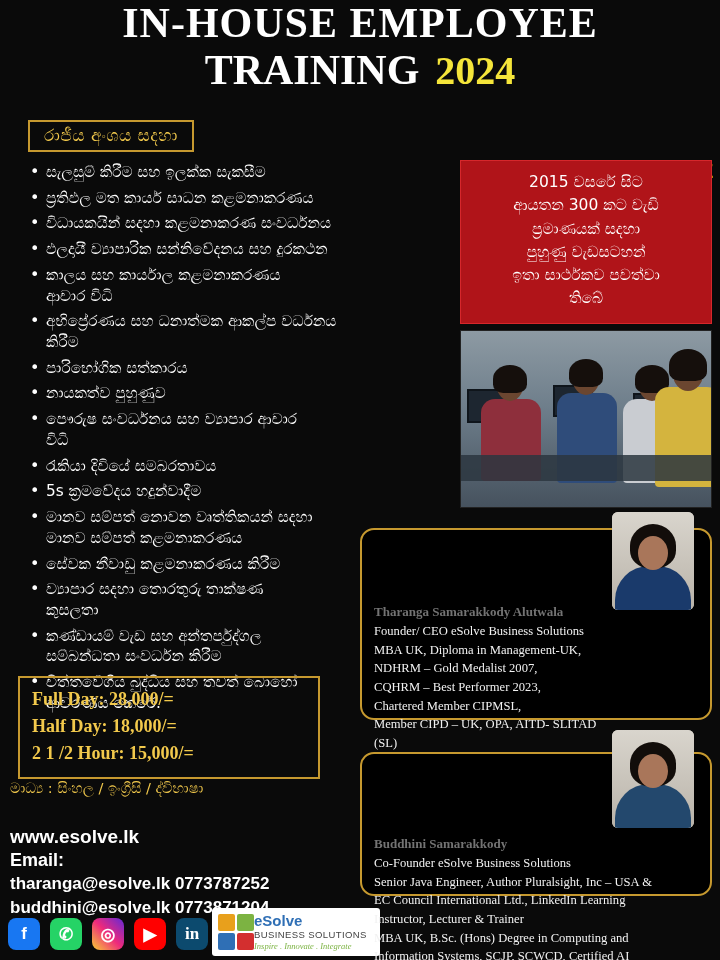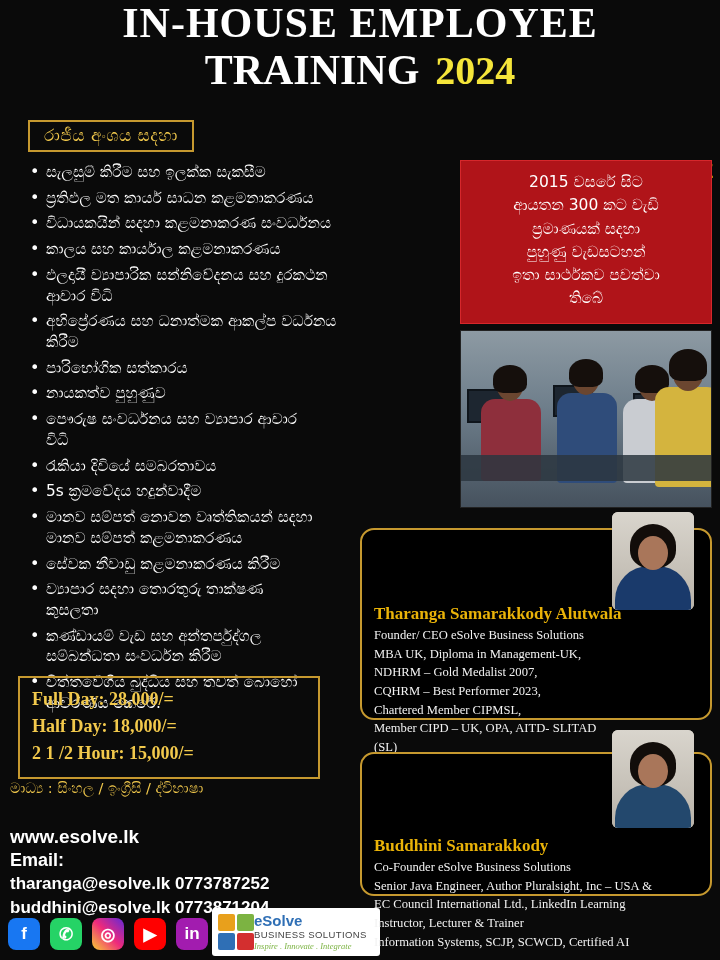--- a/index.html
+++ b/index.html
@@ -177,21 +177,21 @@
   
   .social {
     position: absolute; left: 8px; top: 918px;
     display: flex; gap: 10px; align-items: center;
   }
   .sicon { width: 32px; height: 32px; border-radius: 8px; display:flex; align-items:center; justify-content:center; color:#fff; font-weight:bold; font-family:"Liberation Sans",sans-serif; font-size:17px; }
   .fb { background:#1877f2; }
   .wa { background:#25d366; }
   .ig { background: linear-gradient(45deg,#f9ce34,#ee2a7b,#6228d7); }
   .yt { background:#ff0000; }
-  .li { background:#a21caf; }
+  .li { background:#0c4a6e;font-family:Liberation Serif, serif; }
 
   
   .logo {
     position: absolute; left: 212px; top: 908px;
     width: 168px; height: 48px;
     background: #ffffff;
     border-radius: 3px;
     display: flex; align-items: center; padding: 4px 6px;
   }
   .logo .mark { width: 36px; height: 36px; display:grid; grid-template-columns:1fr 1fr; grid-template-rows:1fr 1fr; gap:2px; flex:none; }
@@ -213,22 +213,22 @@
     border: 2px solid #c6992f;
     border-radius: 14px;
     background: #000;
     padding: 10px 12px;
   }
   .card.c1 { top: 528px; height: 192px; }
   .card.c2 { top: 752px; height: 144px; }
   .card .name {
     font-family: "Liberation Serif", serif;
     font-weight: bold;
-    font-size: 17px;
-    color: #eab308;
+    font-size: 13px;
+    color: #737373;
     margin-bottom: 2px;
   }
   .card .lines {
     font-family: "Liberation Serif", serif;
     font-size: 12.6px;
     line-height: 1.48;
     color: #f2f2f2;
     width: 238px;
   }
   .card.c1 .name { margin-top: 64px; }
@@ -270,22 +270,22 @@
     <div>පුහුණු වැඩසටහන්</div>
     <div>ඉතා සාර්ථකව පවත්වා</div>
     <div>තිබේ</div>
   </div>
 
   <div class="list">
     <ul id="topic-list">
         <li>සැලසුම් කිරීම සහ ඉලක්ක සැකසීම</li>
         <li>ප්‍රතිඵල මත කාර්ය සාධන කළමනාකරණය</li>
         <li>විධායකයින් සදහා කළමනාකරණ සංවර්ධනය</li>
+        <li>ඵලදායී ව්‍යාපාරික සන්නිවේදනය සහ දුරකථන</li>
         <li>කාලය සහ කාර්යාල කළමනාකරණය</li>
-        <li>ඵලදායී ව්‍යාපාරික සන්නිවේදනය සහ දුරකථන</li>
         <li class="nobullet">ආචාර විධි</li>
         <li>අභිප්‍රේරණය සහ ධනාත්මක ආකල්ප වර්ධනය</li>
         <li class="nobullet">කිරීම</li>
         <li>පාරිභෝගික සත්කාරය</li>
         <li>නායකත්ව පුහුණුව</li>
         <li>පෞරුෂ සංවර්ධනය සහ ව්‍යාපාර ආචාර</li>
         <li class="nobullet">විධි</li>
         <li>රැකියා දිවියේ සමබරතාවය</li>
         <li>5s ක්‍රමවේදය හදුන්වාදීම</li>
         <li>මානව සම්පත් නොවන වෘත්තිකයන් සදහා</li>
@@ -391,18 +391,19 @@
       <div class="hs-body" style="background:#23486d;"></div>
       <div class="hs-hair"></div>
       <div class="hs-face"></div>
     </div>
     <div class="name">Buddhini Samarakkody</div>
     <div class="lines" style="width:300px;">
       <div>Co-Founder  eSolve Business Solutions</div>
       <div>Senior Java Engineer, Author Pluralsight, Inc – USA  &amp;</div>
       <div>EC Council International Ltd., LinkedIn Learning</div>
       <div>Instructor, Lecturer &amp; Trainer</div>
+      <div>MBA UK, B.Sc. (Hons) Degree in Computing and</div>
       <div>Information Systems, SCJP, SCWCD, Certified AI</div>
 
     </div>
   </div>
 
 </div>
 
 </body></html>

